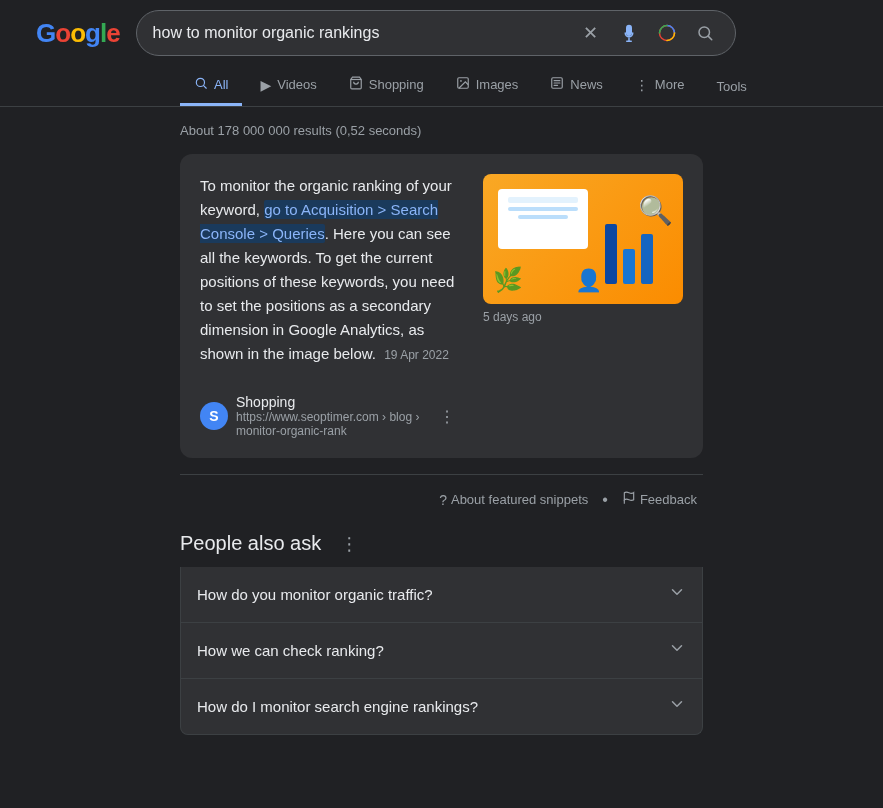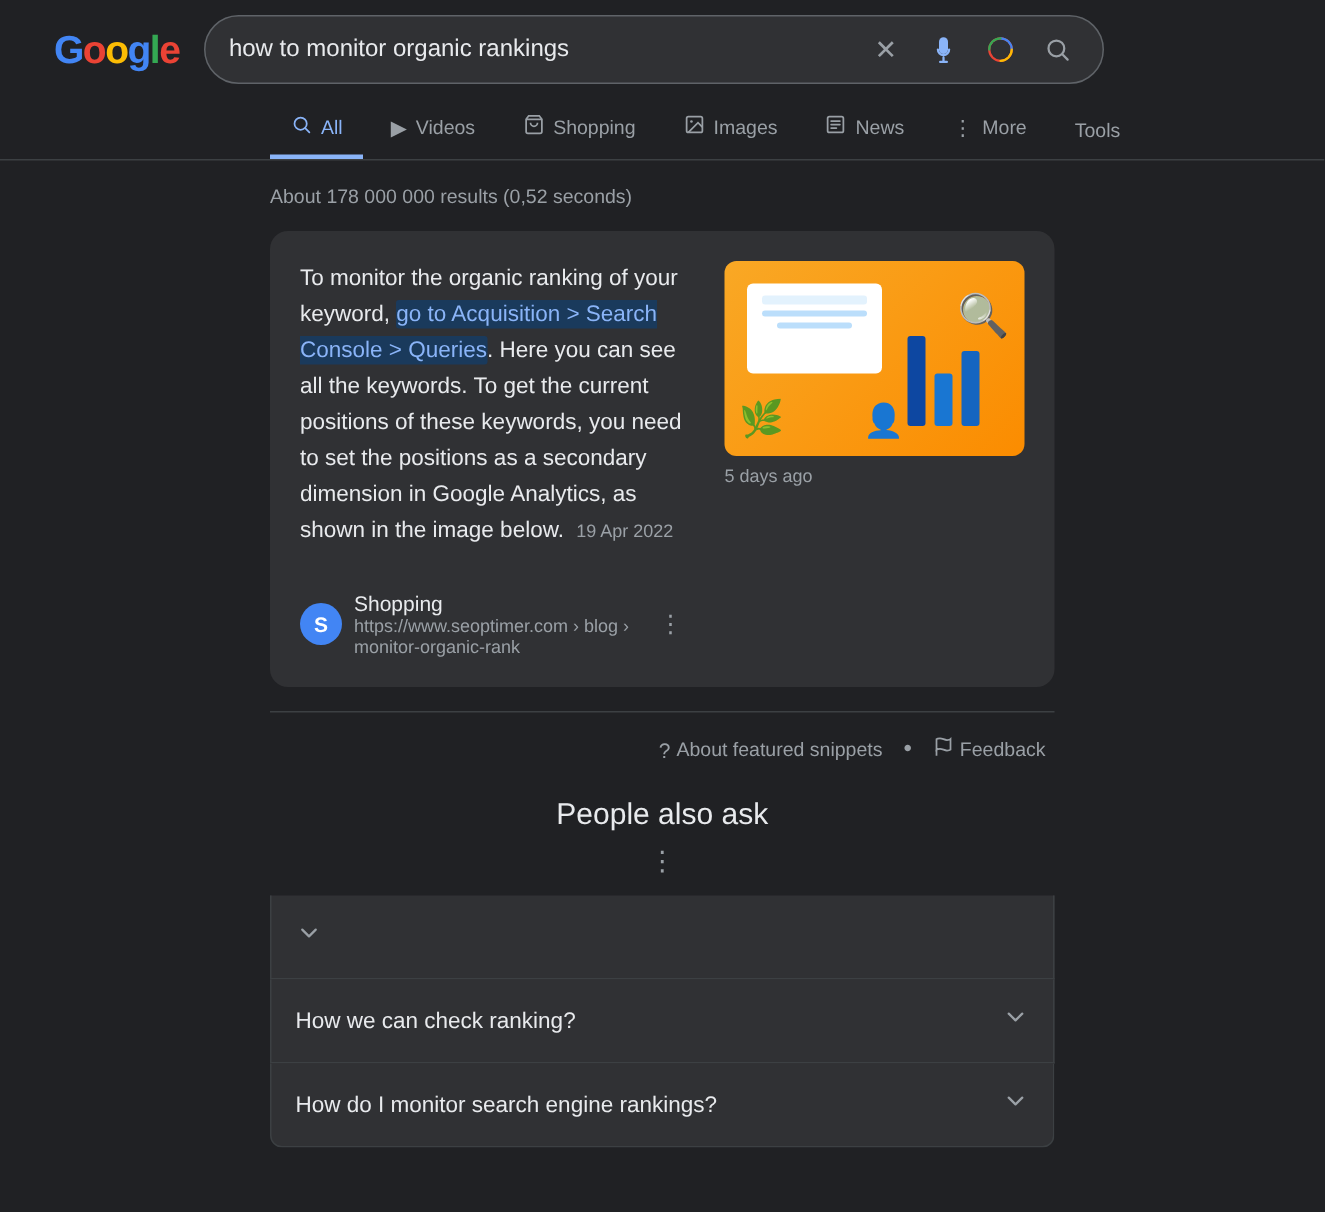--- a/index.html
+++ b/index.html
@@ -256,23 +256,22 @@
     }
     .footer-dot { font-size: 16px; }
 
     
     .paa-section {
       margin-top: 20px;
     }
     .paa-header {
       display: flex;
       align-items: center;
-      gap: 8px;
+      gap: 19px;
       margin-bottom: 12px;
-      flex-direction: column;
     }
     .paa-title {
       font-size: 20px;
       font-weight: 400;
       color: #e8eaed;
     }
     .paa-dots {
       color: #9aa0a6;
       font-size: 18px;
       cursor: pointer;
@@ -459,20 +458,21 @@
     </div>
   </div>
 
   <div class="paa-section">
     <div class="paa-header">
       <h2 class="paa-title">People also ask</h2>
       <span class="paa-dots">⋮</span>
     </div>
 
     <div class="paa-item" style="border-radius: 0;">
+      <span class="paa-question">How do you monitor organic traffic?</span>
       <span class="paa-chevron">
         <svg width="18" height="18" viewBox="0 0 24 24" fill="none">
           <path d="M6 9l6 6 6-6" stroke="#9aa0a6" stroke-width="2" stroke-linecap="round" stroke-linejoin="round"></path>
         </svg>
       </span>
     </div>
     <div class="paa-item" style="border-radius: 0;">
       <span class="paa-question">How we can check ranking?</span>
       <span class="paa-chevron">
         <svg width="18" height="18" viewBox="0 0 24 24" fill="none">

